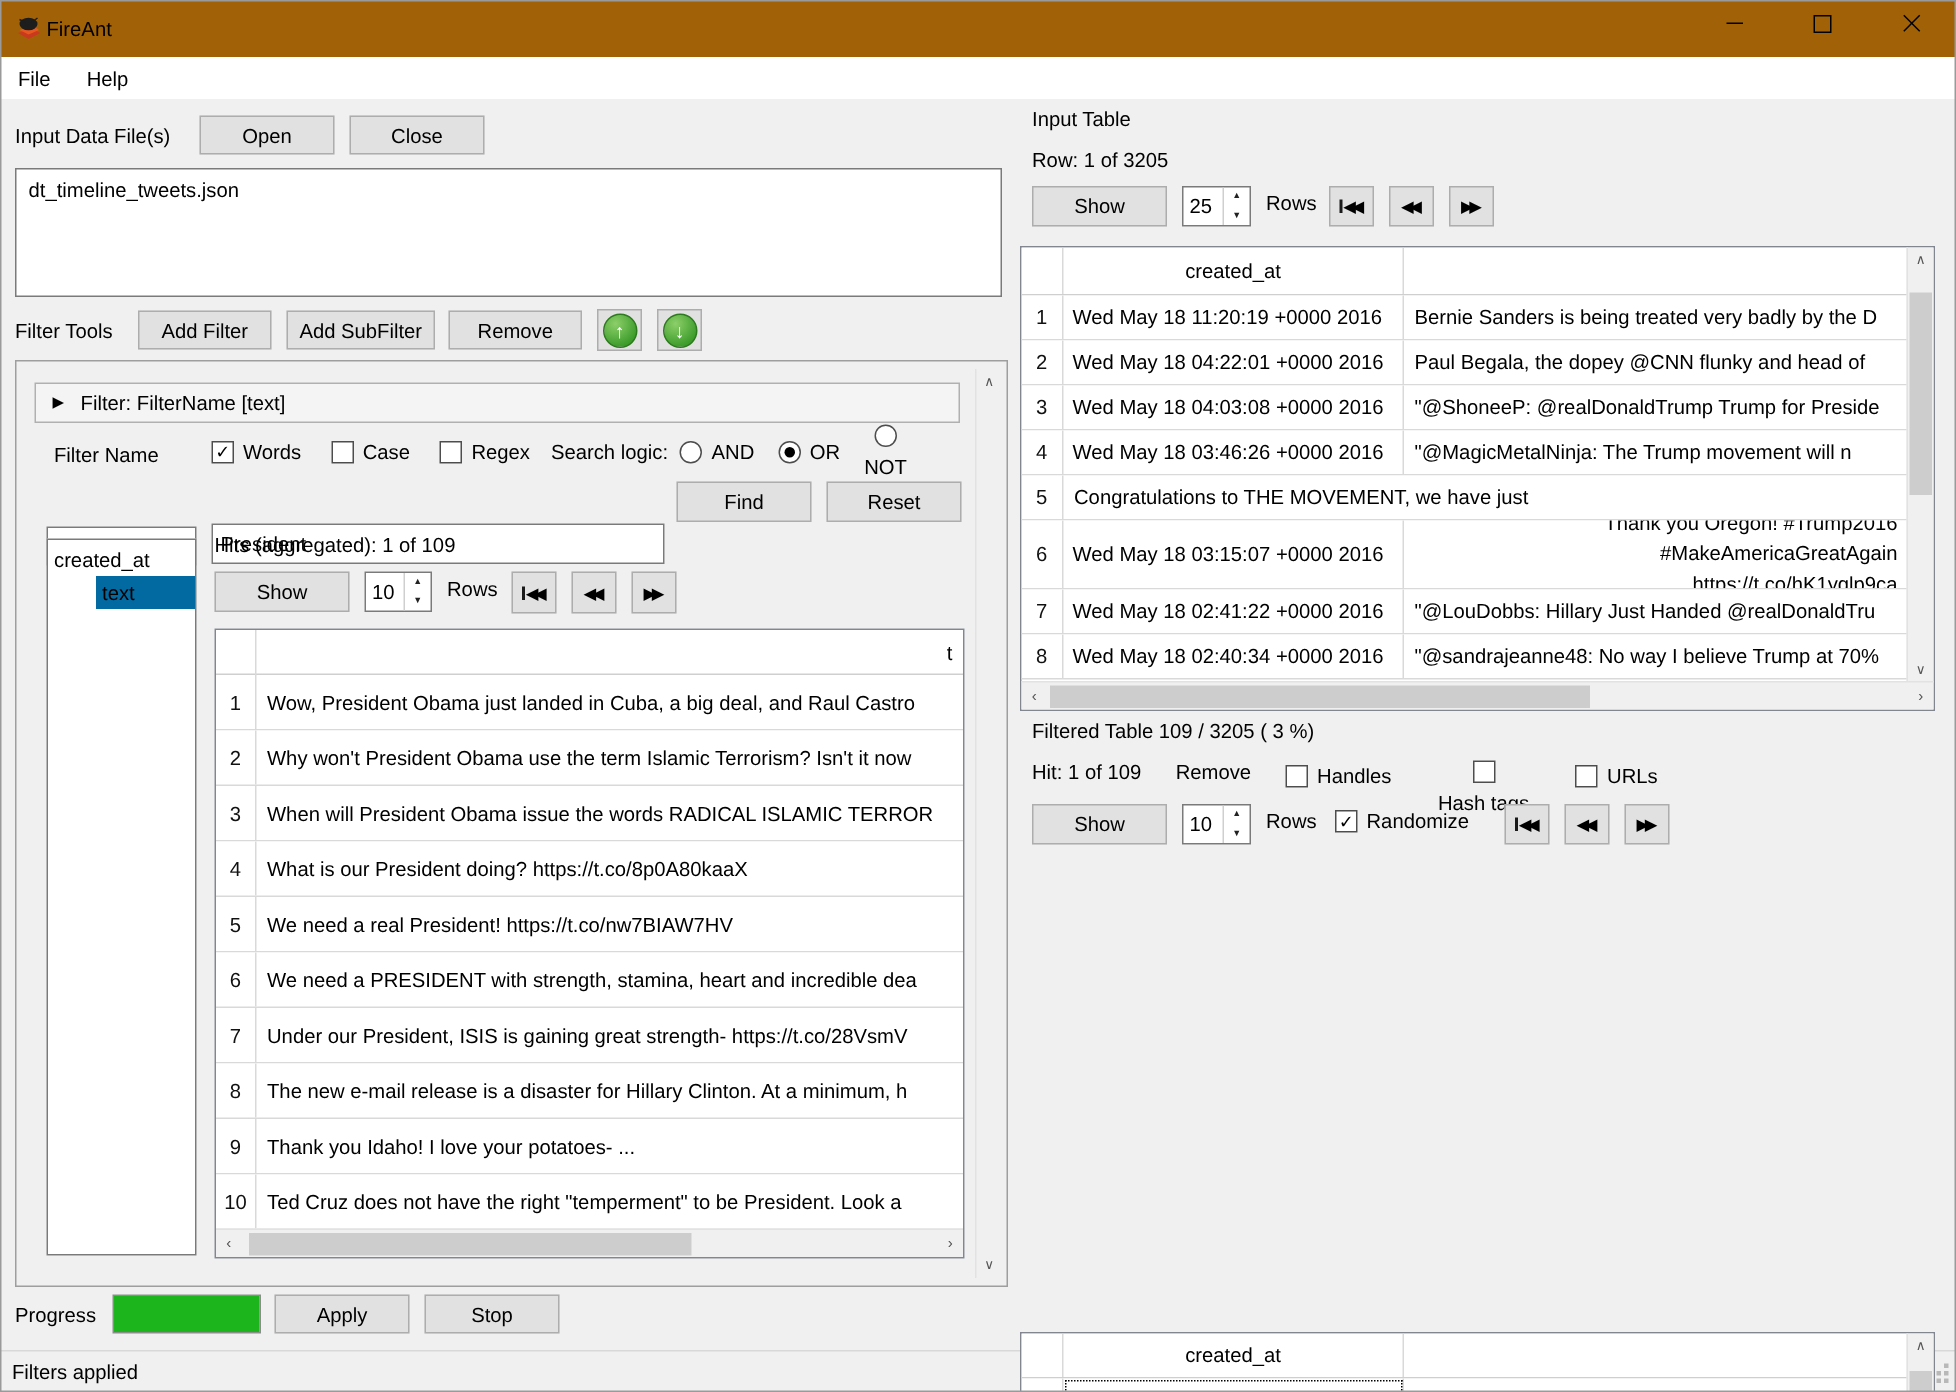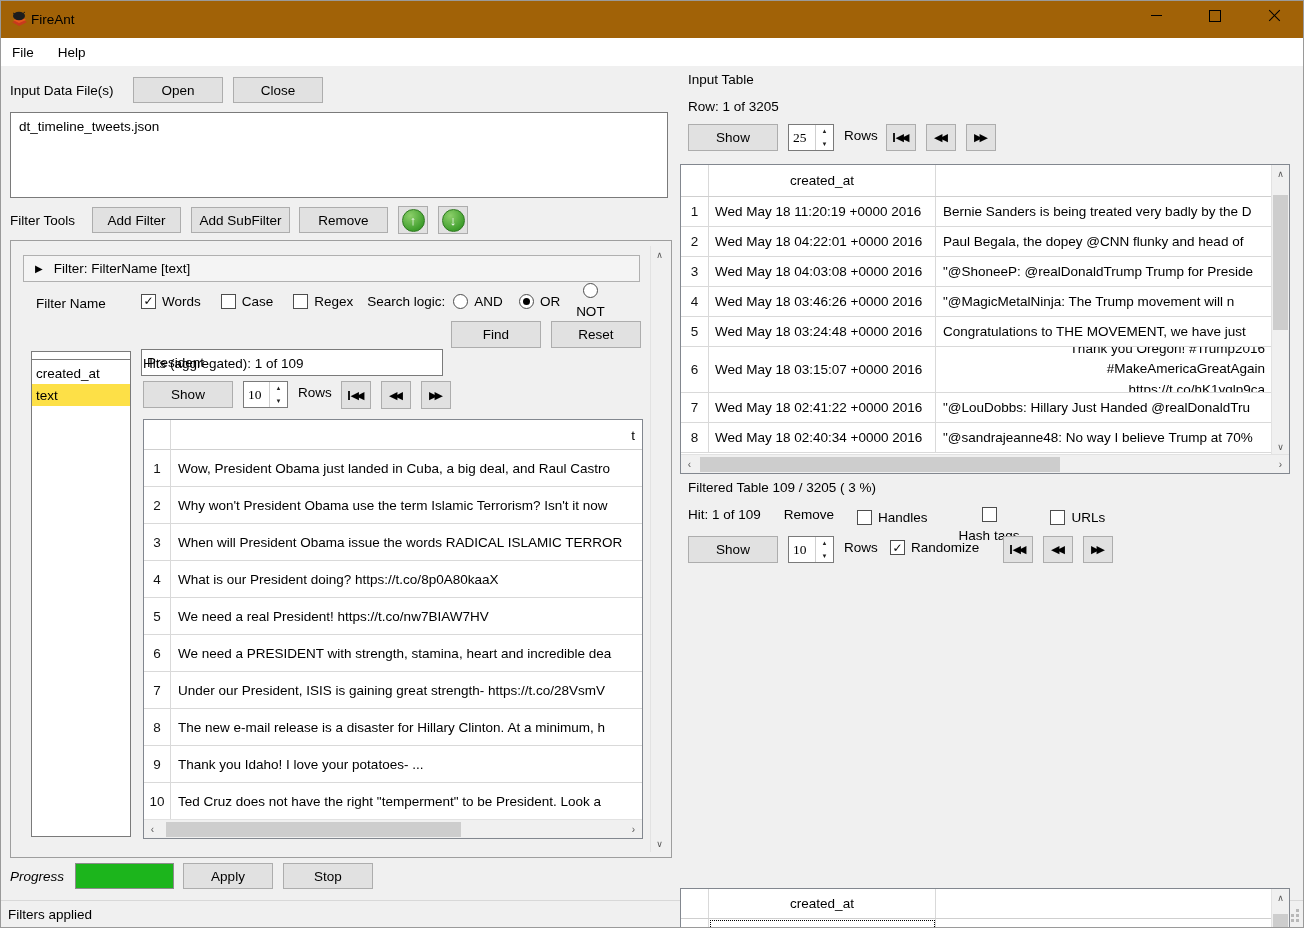--- a/index.html
+++ b/index.html
@@ -26,21 +26,21 @@
   .inputbox{background:#fff;border:1px solid #7a7a7a;box-sizing:border-box;display:flex;align-items:center;padding:0 5px;font-size:13.5px;font-family:inherit;}
   input.inputbox{outline:none;margin-top:28px;}
   .whitebox{background:#fff;border:1px solid #7a7a7a;box-sizing:border-box;}
   .cb{width:15px;height:15px;background:#fff;border:1px solid #4d4d4d;box-sizing:border-box;display:inline-flex;align-items:center;justify-content:center;font-size:12px;line-height:1;flex:none;}
   .cb .mark{visibility:hidden;}
   .cb.checked .mark{visibility:visible;}
   .rad{width:15px;height:15px;border:1px solid #4d4d4d;border-radius:50%;background:#fff;box-sizing:border-box;position:relative;flex:none;}
   .rad.sel::after{content:"";position:absolute;inset:3px;border-radius:50%;background:#000;}
   .opt{display:inline-flex;align-items:center;gap:6px;}
   .spin{background:#fff;border:1px solid #7a7a7a;box-sizing:border-box;display:flex;}
-  .spin .val{flex:1;display:flex;align-items:center;padding:0 4px;font-family:Liberation Serif, serif;}
+  .spin .val{flex:1;display:flex;align-items:center;padding:0 4px;}
   .spin .arrs{width:17px;display:flex;flex-direction:column;border-left:1px solid #cfcfcf;}
   .spin .arr{flex:1;display:flex;align-items:center;justify-content:center;font-size:6px;color:#222;}
   .navbtn{width:30px;font-size:11px;font-weight:bold;}
   .navbtn .lsp{letter-spacing:-3px;margin-right:3px;}
   .firstbar{width:2px;height:9px;background:#1a1a1a;margin-right:1px;flex:none;}
   .gbtn{width:30px;}
   .gcirc{width:21px;height:21px;border-radius:50%;background:radial-gradient(circle at 35% 28%,#8ccf6a,#3c9c2a 75%);border:1px solid #2e7a1f;color:#fff;font-weight:bold;font-size:13px;display:flex;align-items:center;justify-content:center;}
   
   .tbl{background:#fff;border:1px solid #82878f;box-sizing:border-box;position:relative;}
   .trow{display:flex;border-bottom:1px solid #d9d9d9;box-sizing:border-box;background:#fff;}
@@ -56,21 +56,21 @@
   .sbh{position:absolute;height:18px;background:#f0f0f0;border-top:1px solid #e2e2e2;display:flex;align-items:center;}
   .sbbtn{width:17px;height:17px;display:flex;align-items:center;justify-content:center;color:#555;font-size:10px;flex:none;}
   .sbvbtn{height:17px;width:100%;display:flex;align-items:center;justify-content:center;color:#555;font-size:9px;}
   .sbthumb{background:#cdcdcd;}
   
   .fpanel{position:absolute;left:10px;top:174px;width:662px;height:618px;border:1px solid #9e9e9e;background:#f0f0f0;box-sizing:border-box;}
   .fheader{position:absolute;left:12px;top:14px;width:617px;height:27px;background:#f4f4f4;border:1px solid #b0b0b0;box-sizing:border-box;display:flex;align-items:center;gap:11px;padding-left:11px;}
   .fheader .tri{font-size:10px;}
   .listbox{position:absolute;background:#fff;border:1px solid #7a7a7a;box-sizing:border-box;padding-top:2px;}
   .listitem{height:22px;display:flex;align-items:center;padding:0 4px;}
-  .listitem.sel{background:#fde047;}
+  .listitem.sel{background:#0369a1;margin-left:32px;}
   .lbl{display:flex;align-items:center;}
   .pbar{border:1px solid #8c8c8c;background:#fff;box-sizing:border-box;}
   .pfill{height:100%;background:#1cb51c;}
   .statusbar{position:absolute;left:0;right:0;top:834px;height:28px;background:#f0f0f0;border-top:1px solid #d8d8d8;display:flex;align-items:center;padding-left:8px;box-sizing:border-box;}
   .grip{position:absolute;right:5px;bottom:6px;width:12px;height:12px;}
   .grip i{position:absolute;width:3px;height:3px;background:#b8b8b8;}
 </style>
 </head>
 <body>
 
@@ -246,21 +246,21 @@
           <div class="cell textc">Ted Cruz does not have the right "temperment" to be President. Look a</div>
         </div>
       <div class="sbh" style="left:0;right:0;bottom:0;">
         <span class="sbbtn">‹</span>
         <span class="sbthumb" style="height:15px;width:295px;margin-left:5px;"></span>
         <span class="sbbtn" style="position:absolute;right:0;">›</span>
       </div>
     </div>
   </div>
 
-  <span class="abs lbl" style="left:10px;top:797px;height:26px;font-style:italic;">Progress</span>
+  <span class="abs lbl" style="left:10px;top:797px;height:26px;">Progress</span>
   <div class="abs pbar" style="left:75px;top:797px;width:99px;height:26px;">
     <div class="pfill" style="width:100%;"></div>
   </div>
   <div class="abs btn" style="left:183px;top:797px;width:90px;height:26px;">Apply</div>
   <div class="abs btn" style="left:283px;top:797px;width:90px;height:26px;">Stop</div>
 
   <div class="statusbar">
     <span>Filters applied</span>
   </div>
   <div class="grip">
@@ -317,21 +317,20 @@
           <div class="cell datec" style="width:227px;">Wed May 18 04:03:08 +0000 2016</div>
           <div class="cell textc">"@ShoneeP: @realDonaldTrump Trump for Preside</div>
         </div>
       <div class="trow" style="height:30px;">
           <div class="cell numc" style="width:28px;">4</div>
           <div class="cell datec" style="width:227px;">Wed May 18 03:46:26 +0000 2016</div>
           <div class="cell textc">"@MagicMetalNinja:  The Trump movement will n</div>
         </div>
       <div class="trow" style="height:30px;">
           <div class="cell numc" style="width:28px;">5</div>
-          <div class="cell datec" style="width:227px;">Wed May 18 03:24:48 +0000 2016</div>
           <div class="cell textc">Congratulations to THE MOVEMENT, we have just</div>
         </div>
       <div class="trow" style="height:46px;">
           <div class="cell numc" style="width:28px;">6</div>
           <div class="cell datec" style="width:227px;">Wed May 18 03:15:07 +0000 2016</div>
           <div class="cell textc wrapc">Thank you Oregon! #Trump2016 #MakeAmericaGreatAgain https://t.co/hK1yqlp9ca</div>
         </div>
       <div class="trow" style="height:30px;">
           <div class="cell numc" style="width:28px;">7</div>
           <div class="cell datec" style="width:227px;">Wed May 18 02:41:22 +0000 2016</div>

